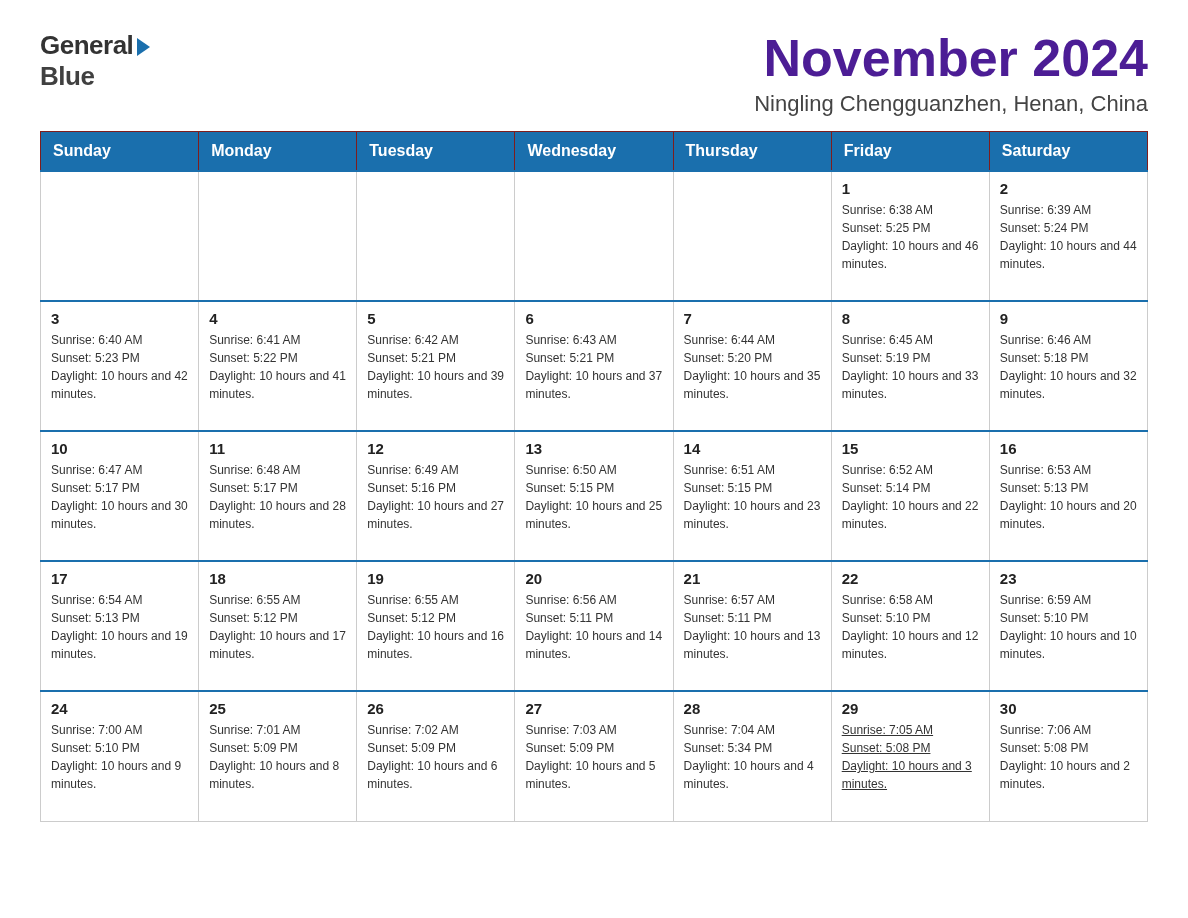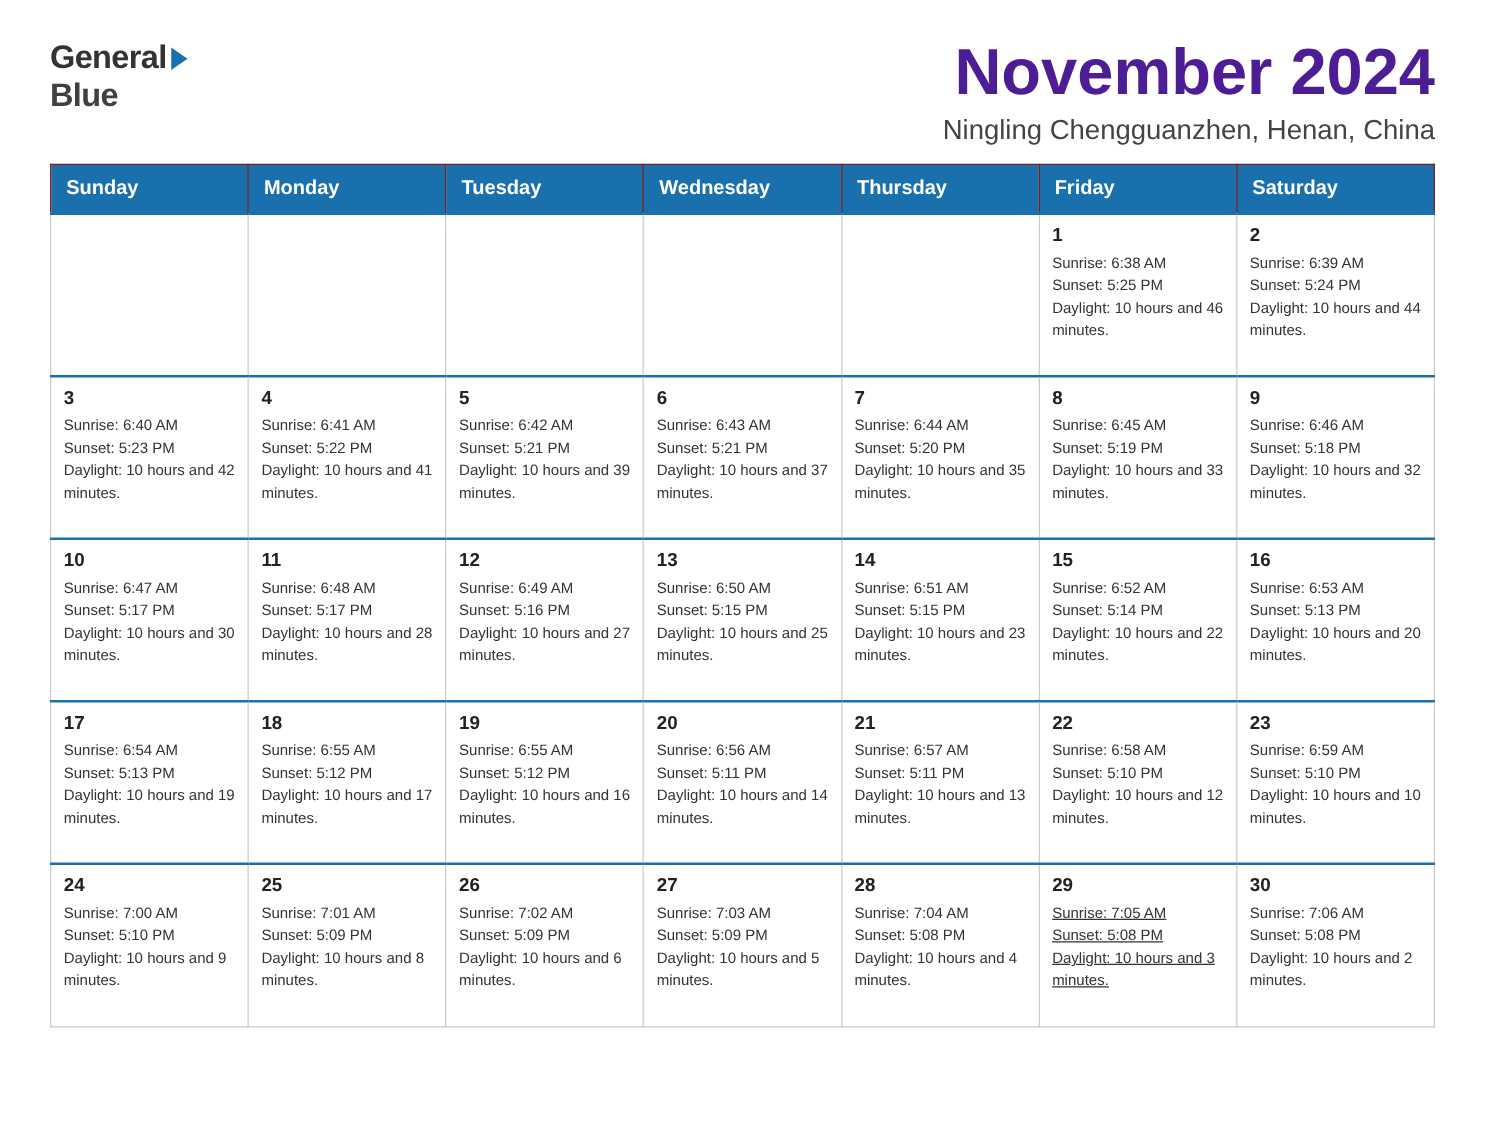--- a/index.html
+++ b/index.html
@@ -294,21 +294,21 @@
         </td>
         <td>
           <div class="day-number">27</div>
           <div class="day-info" style="white-space: pre-line;">Sunrise: 7:03 AM
 Sunset: 5:09 PM
 Daylight: 10 hours and 5 minutes.</div>
         </td>
         <td>
           <div class="day-number">28</div>
           <div class="day-info" style="white-space: pre-line;">Sunrise: 7:04 AM
-Sunset: 5:08 PM
+Sunset: 5:34 PM
 Daylight: 10 hours and 4 minutes.</div>
         </td>
         <td>
           <div class="day-number">29</div>
           <div class="day-info" style="white-space: pre-line; text-decoration: underline;">Sunrise: 7:05 AM
 Sunset: 5:08 PM
 Daylight: 10 hours and 3 minutes.</div>
         </td>
         <td>
           <div class="day-number">30</div>

